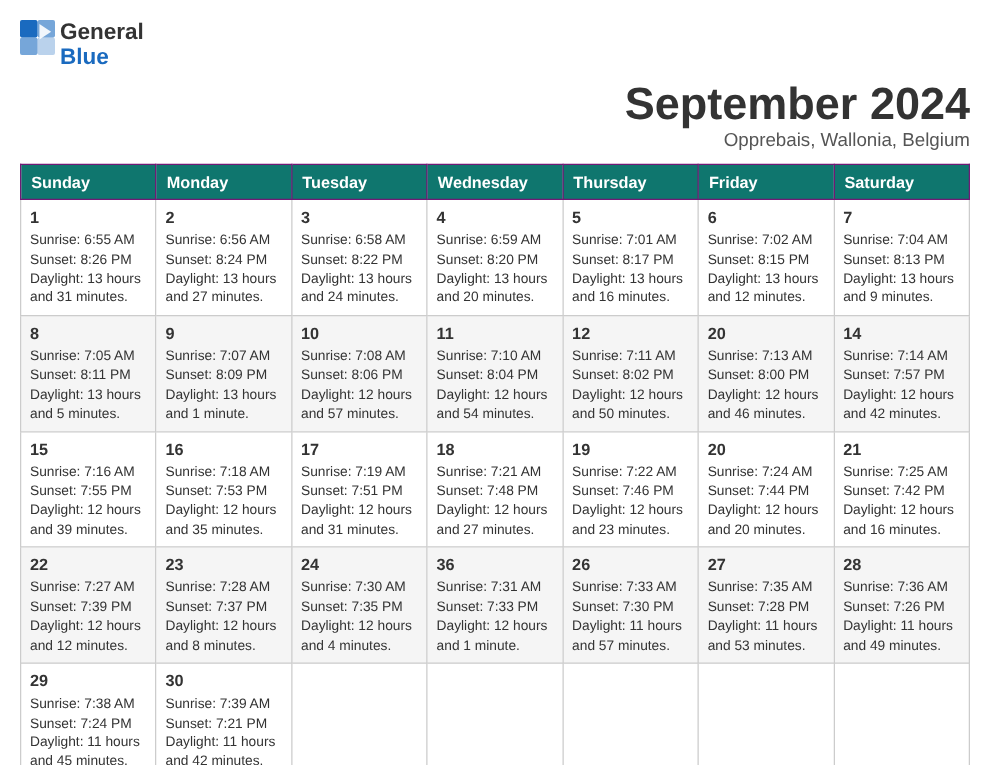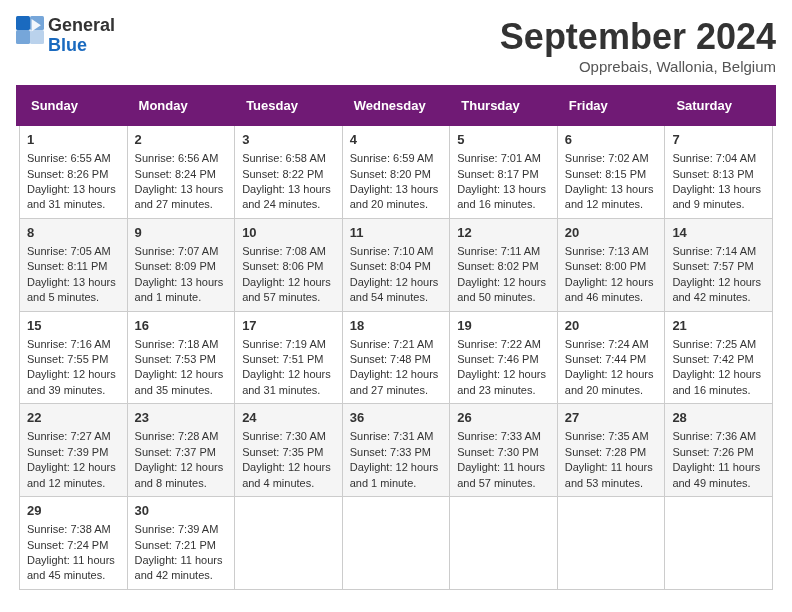--- a/index.html
+++ b/index.html
@@ -35,38 +35,39 @@
       width: 28px;
       height: 28px;
     }
     .title-section {
       text-align: right;
     }
     .month-title {
       font-size: 36px;
       font-weight: bold;
       color: #333;
+      margin-top: 46px;
     }
     .location-title {
       font-size: 15px;
       color: #555;
     }
     .calendar-table {
       width: 100%;
       border-collapse: collapse;
       font-size: 11px;
     }
     .calendar-table th {
-      background-color: #701a75;
+      background-color: #0f766e;
       color: #fff;
       text-align: left;
       padding: 6px 8px;
       font-size: 13px;
       font-weight: bold;
-      border: 7px solid #701a75;
+      border: 1px solid #701a75;
     }
     .calendar-table td {
       border: 1px solid #ccc;
       vertical-align: top;
       padding: 5px 7px;
       width: 14.28%;
       min-height: 80px;
       height: 90px;
       color: #333;
       line-height: 1.4;

